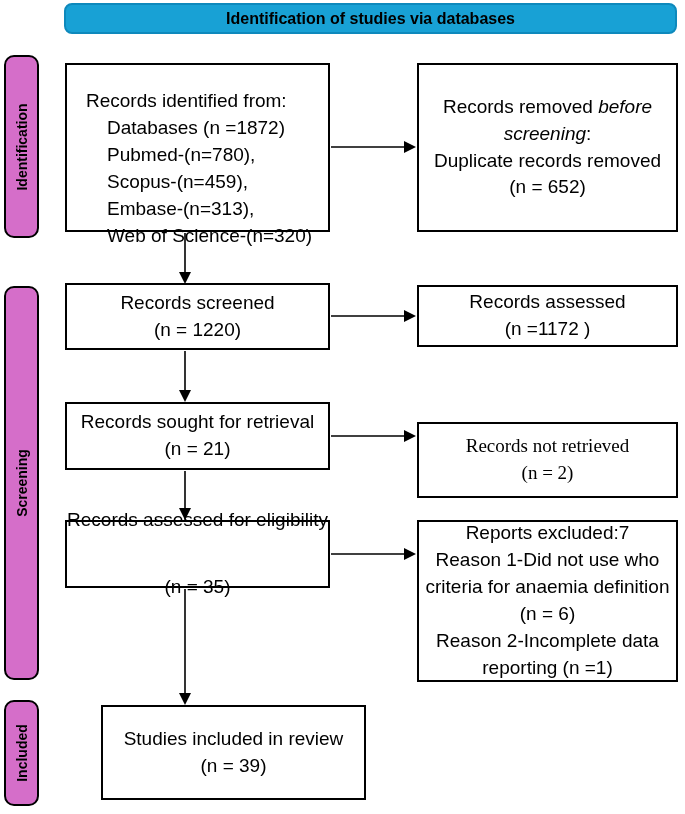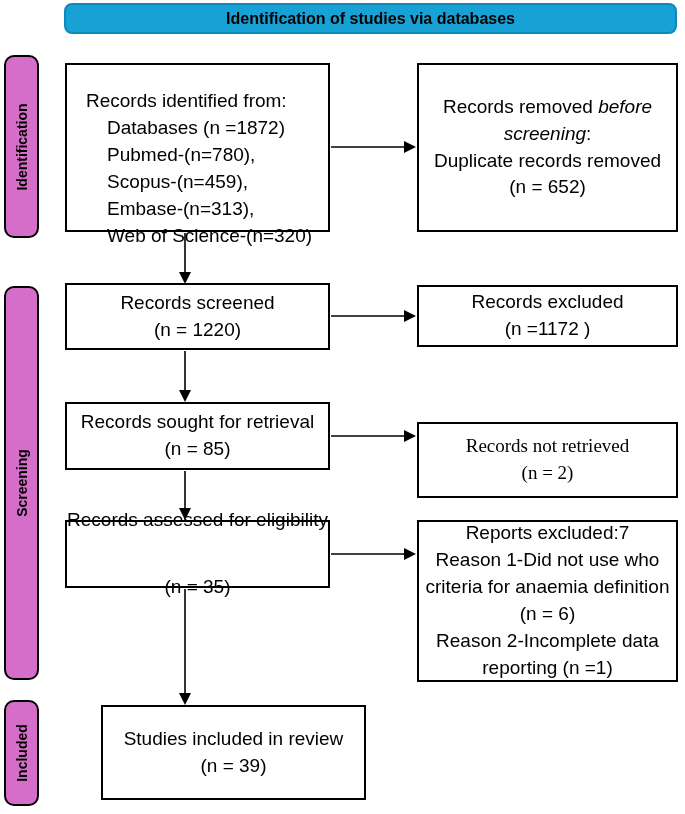--- a/index.html
+++ b/index.html
@@ -120,41 +120,41 @@
     <div class="indent">Web of Science-(n=320)</div>
   </div>
 
   <div class="box center" style="left:65px; top:283px; width:265px; height:67px;">
     <div>Records screened</div>
     <div>(n = 1220)</div>
   </div>
 
   <div class="box center" style="left:65px; top:402px; width:265px; height:68px;text-align:right;">
     <div>Records sought for retrieval</div>
-    <div>(n = 85)</div>
+    <div>(n = 21)</div>
   </div>
 
   <div class="box center" style="left:65px; top:520px; width:265px; height:68px;gap:40px;">
     <div>Records assessed for eligibility</div>
     <div>(n = 35)</div>
   </div>
 
   <div class="box center" style="left:65px; top:705px; width:265px; height:95px;margin-left:36px;">
     <div>Studies included in review</div>
     <div>(n = 39)</div>
   </div>
 
   <div class="box center" style="left:417px; top:63px; width:261px; height:169px;">
     <div class="wrap-narrow"><span>Records removed </span><span class="italic">before screening</span><span>:</span></div>
     <div>Duplicate records removed</div>
     <div>(n = 652)</div>
   </div>
 
   <div class="box center" style="left:417px; top:285px; width:261px; height:62px;">
-    <div>Records excluded</div>
+    <div>Records assessed</div>
     <div>(n =1172 )</div>
   </div>
 
   <div class="box center" style="left:417px; top:422px; width:261px; height:76px;font-family:Liberation Serif, serif;">
     <div>Records not retrieved</div>
     <div>(n = 2)</div>
   </div>
 
   <div class="box center" style="left:417px; top:520px; width:261px; height:162px;">
     <div>Reports excluded:7</div>

